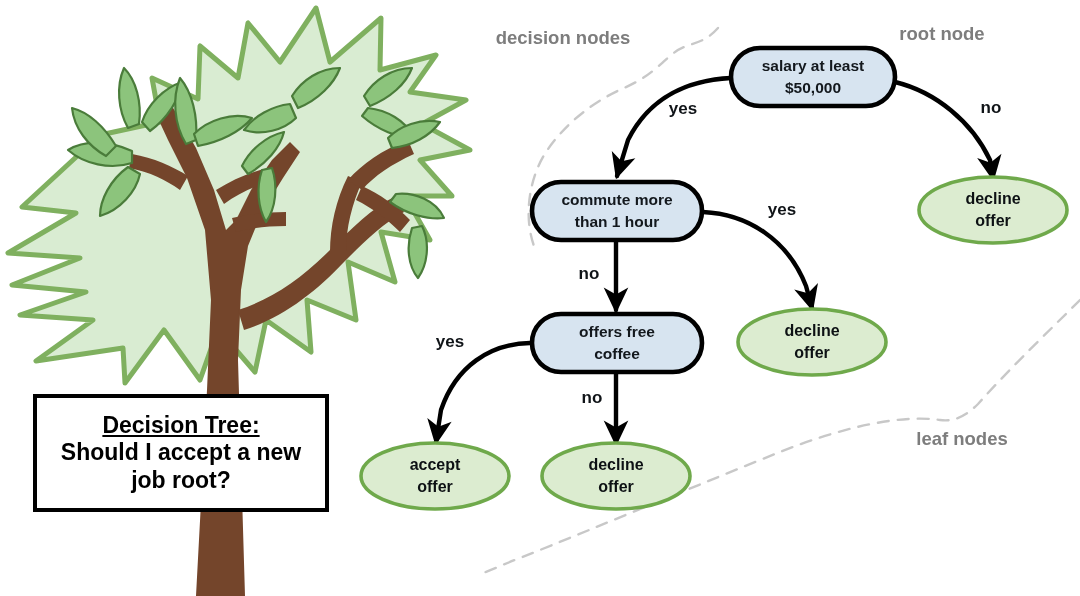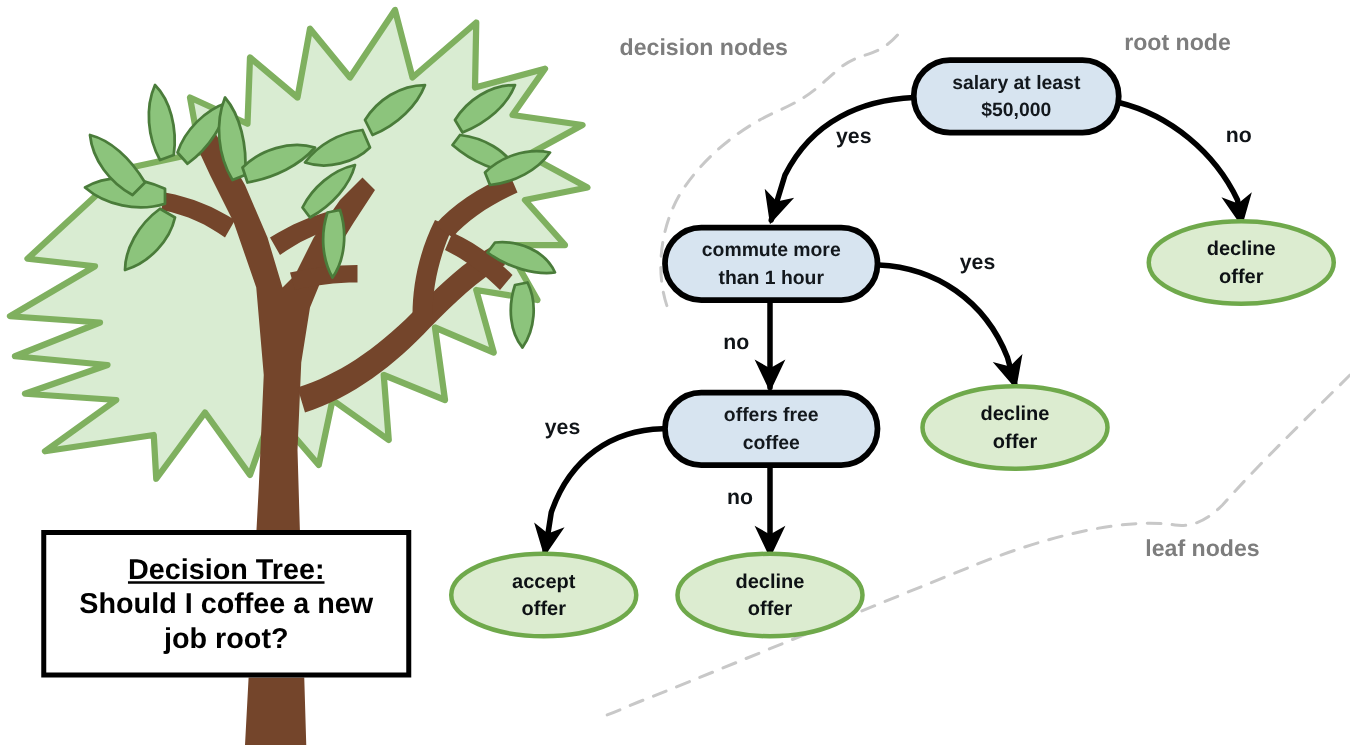--- a/index.html
+++ b/index.html
@@ -64,21 +64,20 @@
     top: 394px;
     width: 296px;
     height: 118px;
     background: #ffffff;
     border: 4px solid #000000;
     box-sizing: border-box;
     display: flex;
     flex-direction: column;
     align-items: center;
     justify-content: center;
-    margin-top: 30px;
   }
   .caption-line1 {
     font-family: "Liberation Sans", sans-serif;
     font-weight: bold;
     font-size: 23px;
     color: #000;
     text-decoration: underline;
     line-height: 1.18;
   }
   .caption-line2 {
@@ -244,17 +243,17 @@
     <text class="edge-label" x="450" y="343">yes</text>
     <text class="edge-label" x="592" y="399">no</text>
 
     <text class="region-label" x="563" y="39">decision nodes</text>
     <text class="region-label" x="942" y="35">root node</text>
     <text class="region-label" x="962" y="440">leaf nodes</text>
   </svg>
 
   <div class="caption-box">
     <div class="caption-line1">Decision Tree:</div>
-    <div class="caption-line2">Should I coffee a new</div>
+    <div class="caption-line2">Should I accept a new</div>
     <div class="caption-line2">job root?</div>
   </div>
 
 </div>
 
 </body></html>

